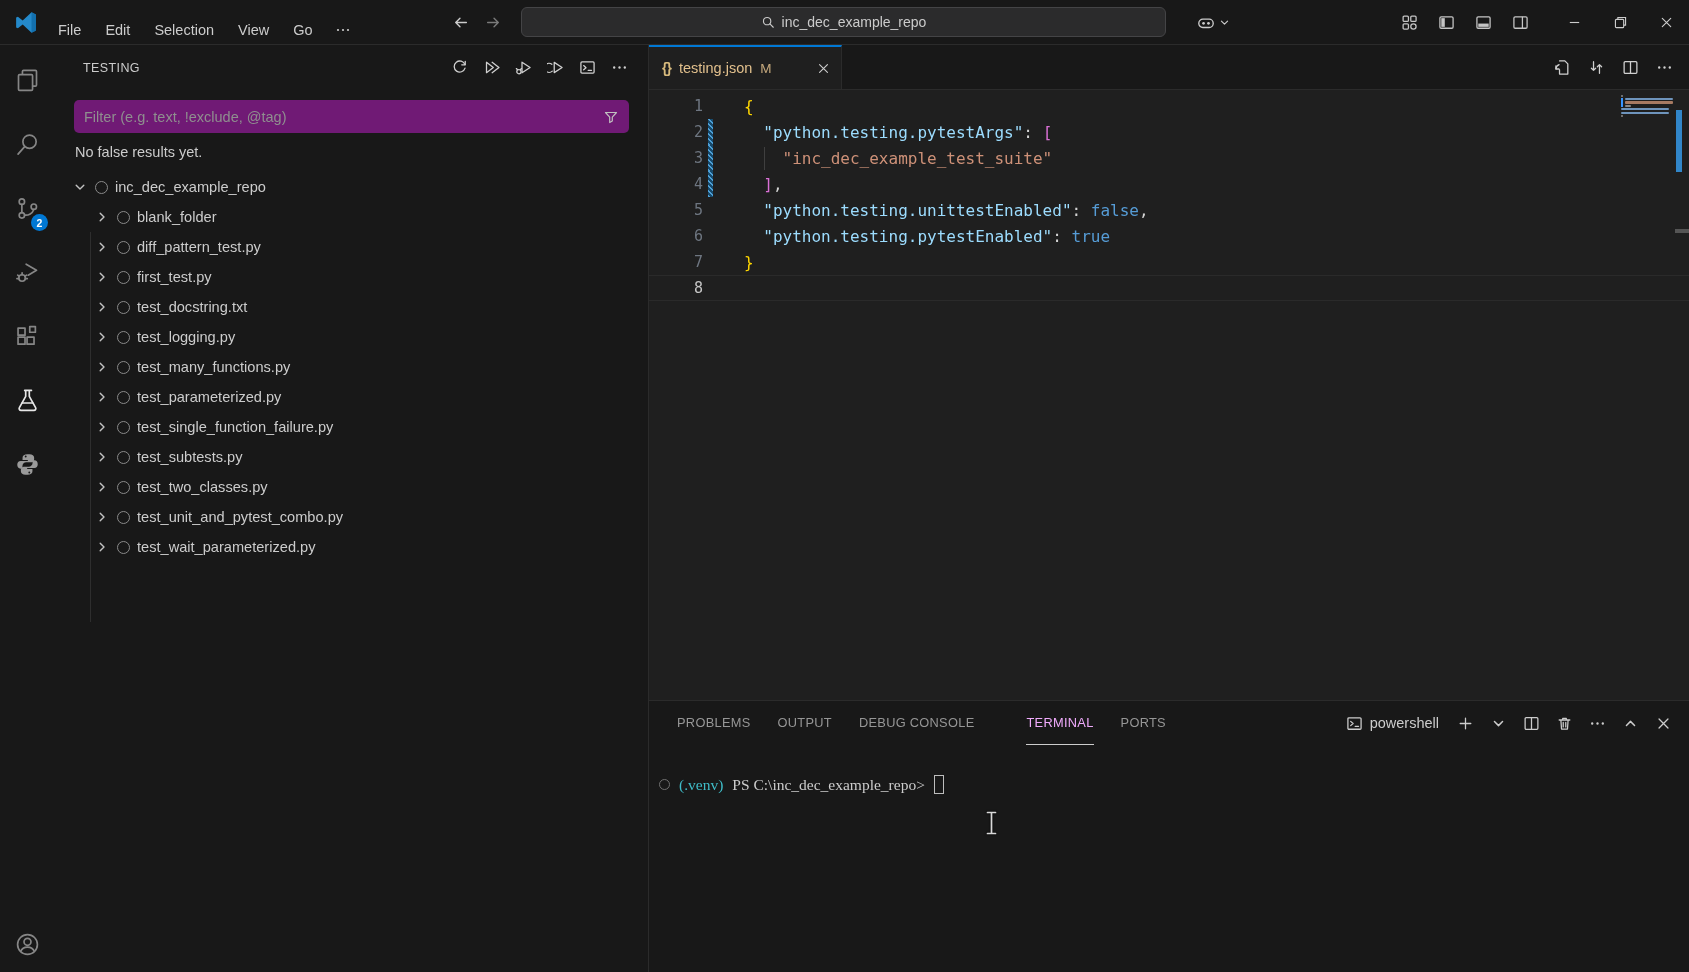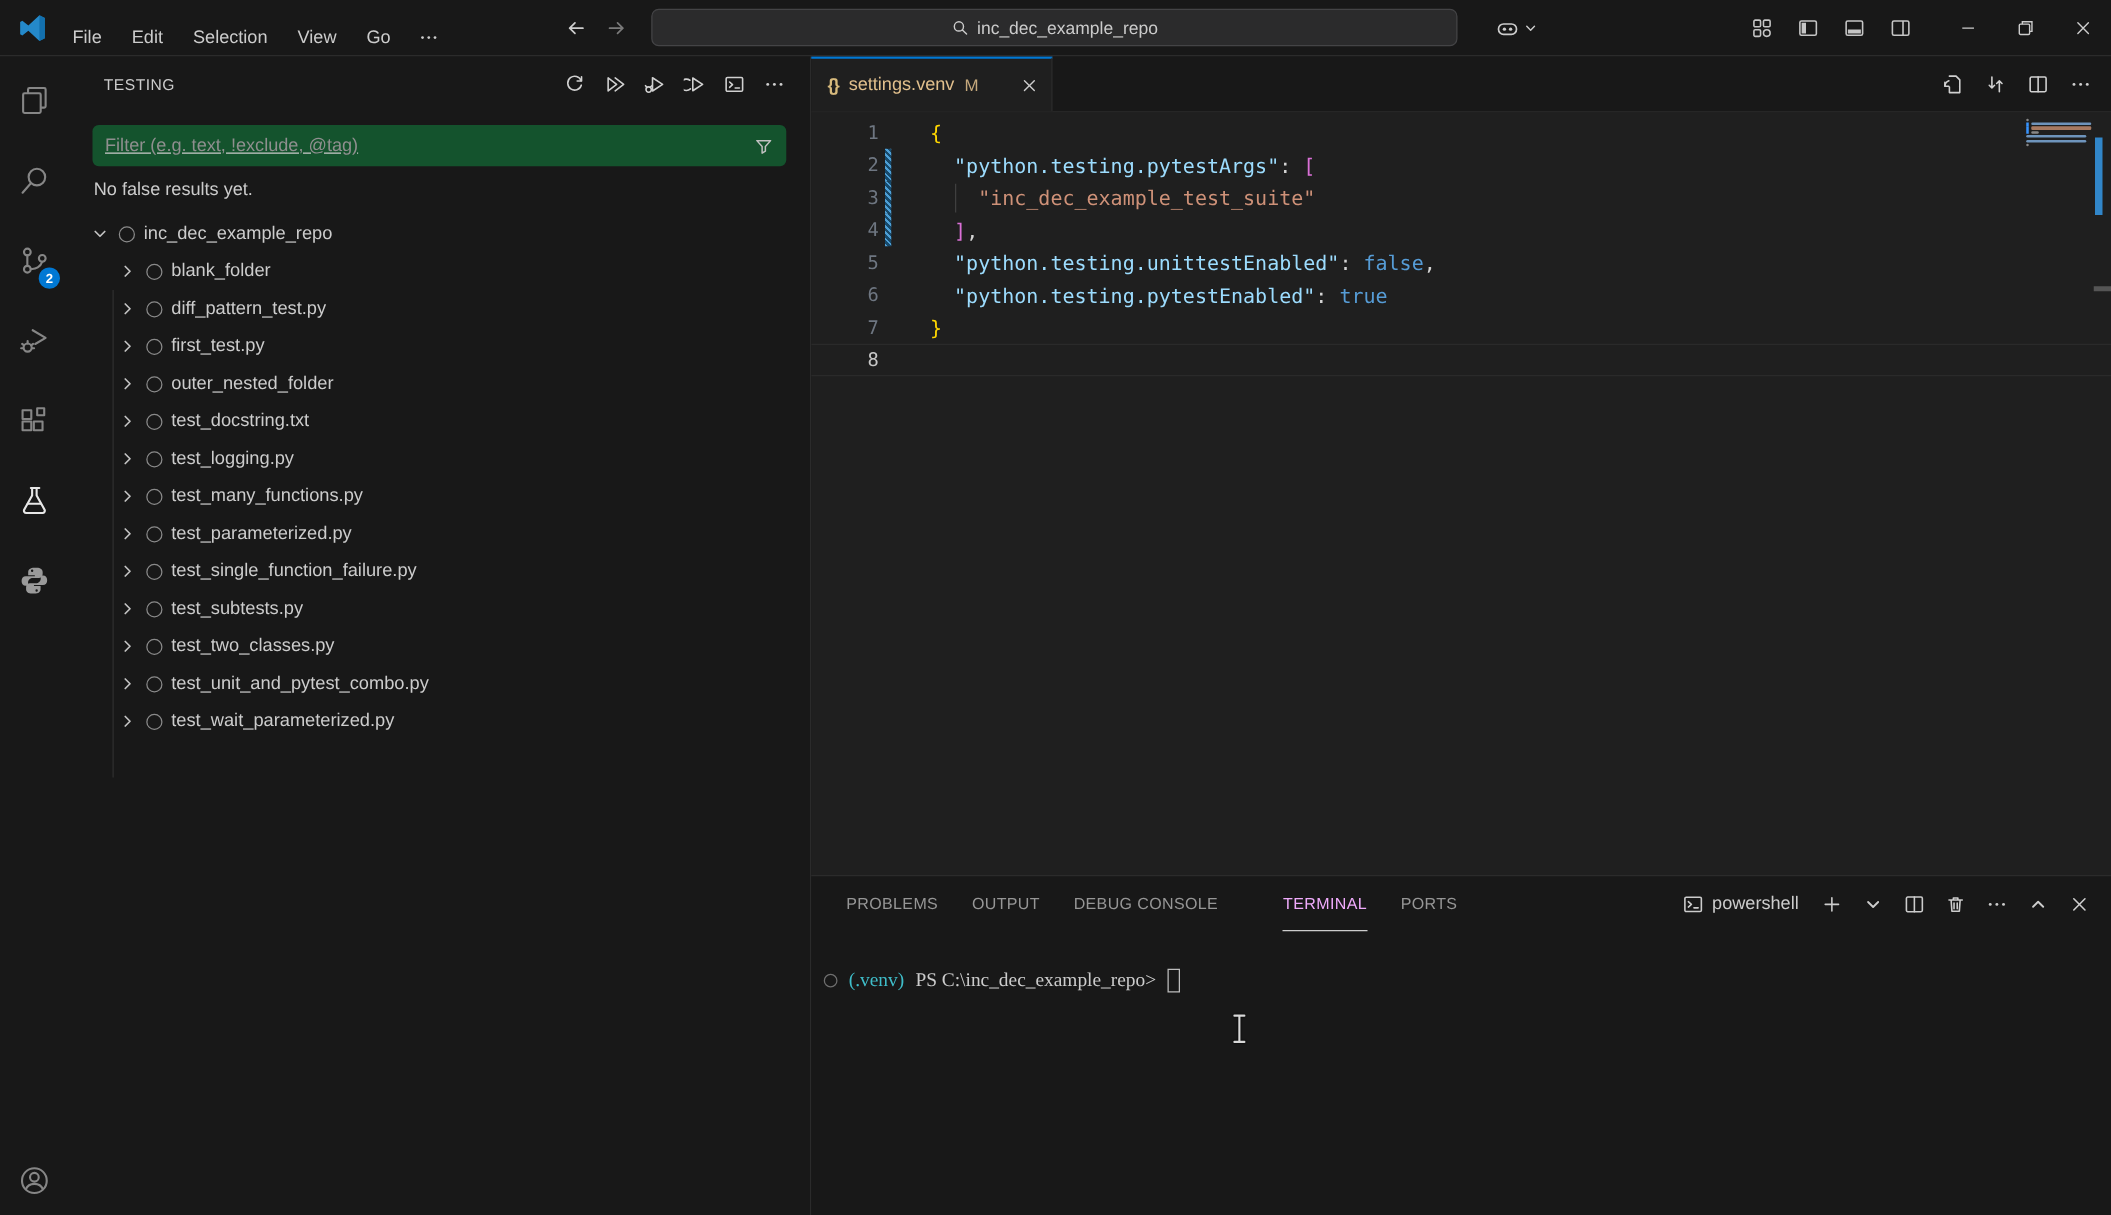--- a/index.html
+++ b/index.html
@@ -44,22 +44,22 @@
   .ab-badge { position:absolute; right:7px; bottom:3px; min-width:17px; height:17px; border-radius:9px;
     background:#0078d4; color:#fff; font-size:10.5px; display:flex; align-items:center; justify-content:center; font-weight:bold; }
   .ab-bottom { margin-top:auto; margin-bottom:2px; }
 
   
   .sidebar { width:594px; background:#181818; border-right:1px solid #2b2b2b; display:flex; flex-direction:column; flex:none; }
   .sb-header { height:45px; display:flex; align-items:center; padding:0 20px 0 28px; flex:none; }
   .sb-title { font-size:12.5px; letter-spacing:.4px; color:#cccccc; }
   .sb-actions { margin-left:auto; display:flex; align-items:center; gap:15px; color:#d0d0d0; }
   .sb-actions svg { width:17px; height:17px; }
-  .filter-box { margin:10px 19px 2px 19px; height:33px; background:#14532d; border-radius:5px;
-    display:flex; align-items:center; padding:0 10px; flex:none;text-decoration:underline; }
+  .filter-box { margin:10px 19px 2px 19px; height:33px; background:#701a75; border-radius:5px;
+    display:flex; align-items:center; padding:0 10px; flex:none; }
   .filter-box input { flex:1; background:transparent; border:none; outline:none; color:#bbbbbb;
     font-size:14.5px; font-family:"Liberation Sans",sans-serif; }
   .filter-box input::placeholder { color:#8f8f8f; }
   .filter-box svg { width:16px; height:16px; color:#c0c0c0; flex:none; }
   .sb-message { padding:9px 20px 4px 20px; font-size:14.5px; color:#cccccc; flex:none; }
   .tree { margin-top:8px; position:relative; flex:1; overflow:hidden; }
   .tree-guide { position:absolute; left:35px; top:60px; width:1px; height:390px; background:#2e2e2e; }
   .tree-row { height:30px; display:flex; align-items:center; gap:7px; font-size:14.6px; color:#cccccc;
     border:1px solid transparent; }
   .tree-row .twisty { width:16px; height:16px; color:#c2c2c2; flex:none; }
@@ -382,29 +382,20 @@
             <span class="state-ico"></span>
             <span>first_test.py</span>
           </div>
           <div class="tree-row" style="padding-left: 38px;">
             <span class="twisty">
               <svg viewBox="0 0 16 16" fill="none" stroke="currentColor" stroke-width="1.4" stroke-linecap="round" stroke-linejoin="round">
                 <path d="M6.2 4.2L10 8l-3.8 3.8"></path>
               </svg>
             </span>
             <span class="state-ico"></span>
-            <span>outer_nested_folder</span>
-          </div>
-          <div class="tree-row" style="padding-left: 38px;">
-            <span class="twisty">
-              <svg viewBox="0 0 16 16" fill="none" stroke="currentColor" stroke-width="1.4" stroke-linecap="round" stroke-linejoin="round">
-                <path d="M6.2 4.2L10 8l-3.8 3.8"></path>
-              </svg>
-            </span>
-            <span class="state-ico"></span>
             <span>test_docstring.txt</span>
           </div>
           <div class="tree-row" style="padding-left: 38px;">
             <span class="twisty">
               <svg viewBox="0 0 16 16" fill="none" stroke="currentColor" stroke-width="1.4" stroke-linecap="round" stroke-linejoin="round">
                 <path d="M6.2 4.2L10 8l-3.8 3.8"></path>
               </svg>
             </span>
             <span class="state-ico"></span>
             <span>test_logging.py</span>
@@ -472,21 +463,21 @@
             <span class="state-ico"></span>
             <span>test_wait_parameterized.py</span>
           </div>
         </div>
     </div>
 
     <div class="editor-region">
       <div class="tabbar">
         <div class="tab">
           <span class="json-ico">{}</span>
-          <span class="tab-label">settings.venv</span>
+          <span class="tab-label">testing.json</span>
           <span class="tab-badge">M</span>
           <span class="tab-close">
               <svg viewBox="0 0 16 16" fill="none" stroke="currentColor" stroke-width="1.2" stroke-linecap="round">
                 <path d="M3.8 3.8l8.4 8.4M12.2 3.8l-8.4 8.4"></path>
               </svg>
             </span>
         </div>
         <div class="editor-actions" id="editor-actions">
             <span style="display: inline-flex;">
               <svg viewBox="0 0 16 16" fill="none" stroke="currentColor" stroke-width="1.2" stroke-linecap="round" stroke-linejoin="round" style="width: 17px; height: 17px;">

